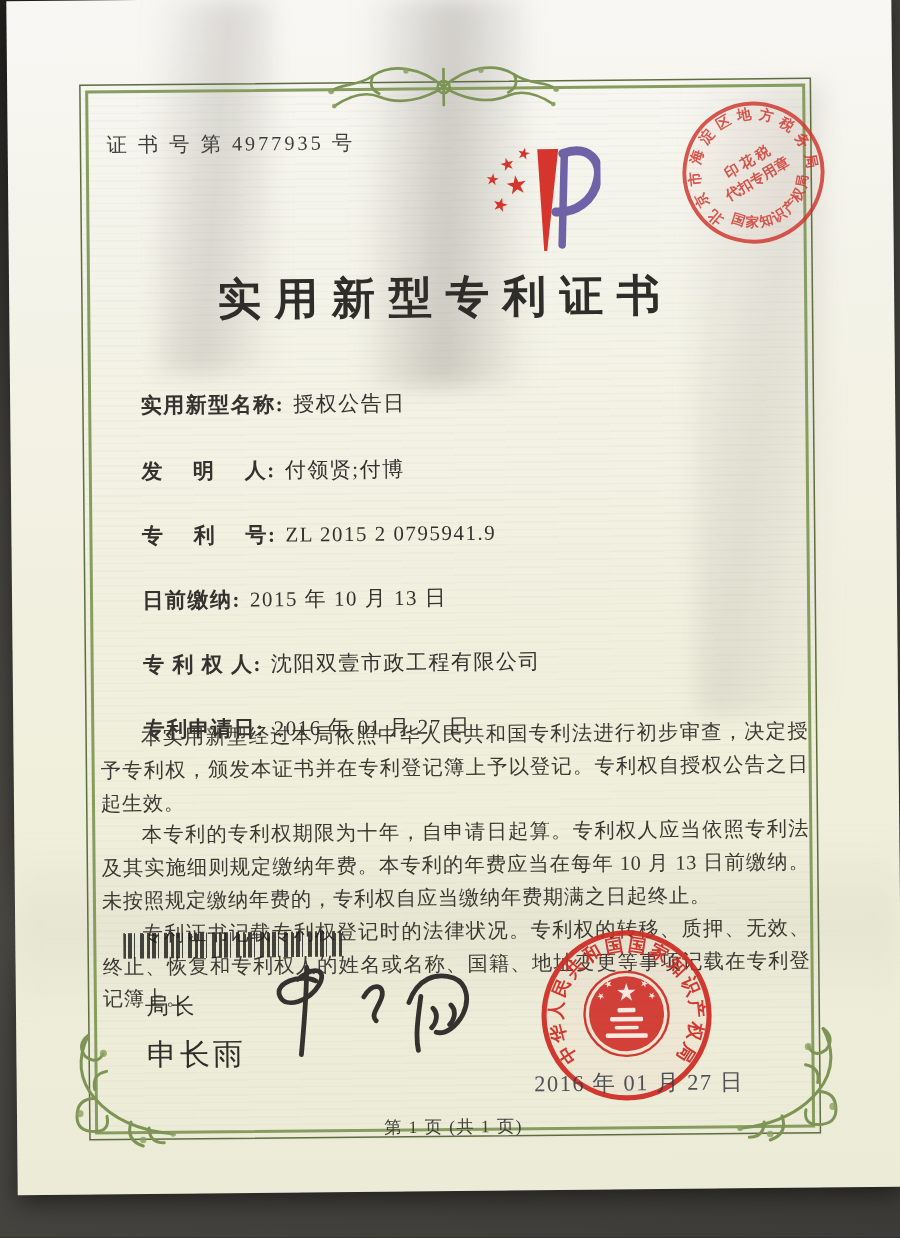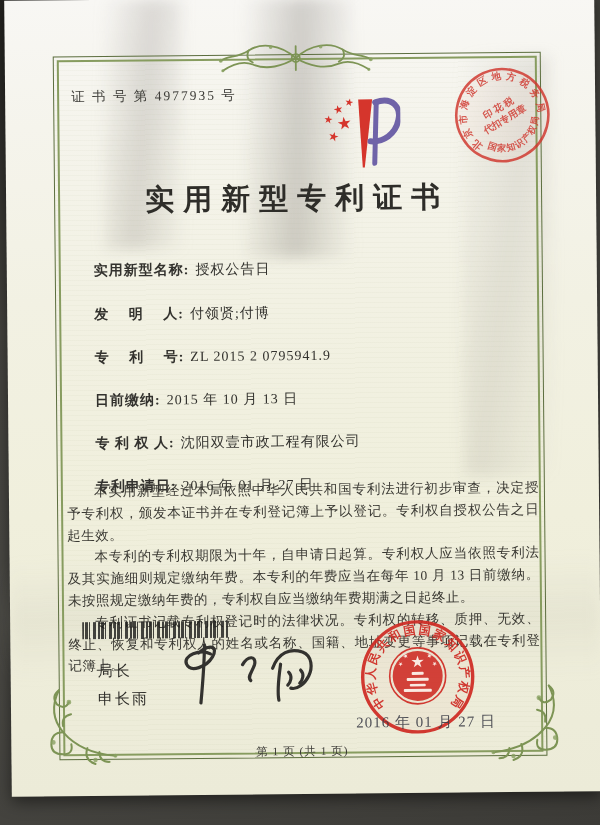--- a/index.html
+++ b/index.html
@@ -28,21 +28,21 @@
   .fr0{top:246px}.fr1{top:290px}.fr2{top:333px}.fr3{top:376px}.fr4{top:419px}.fr5{top:462px}
   .field-label{letter-spacing:1px;font-weight:bold;}
   .field-value{margin-left:6px;letter-spacing:1px;}
   .body-text{position:absolute;left:58px;top:481px;width:472px;font-size:13.5px;line-height:21.8px;
              color:#3a3933;text-align:justify;}
   .body-text p{margin:0;text-indent:2em;letter-spacing:0.5px;}
   .barcode{position:absolute;left:72px;top:622px;width:146px;height:17px;opacity:0.82;
     background:repeating-linear-gradient(90deg,#1d1d1b 0 1.5px,transparent 1.5px 3px,#1d1d1b 3px 6px,transparent 6px 7px,#1d1d1b 7px 8px,transparent 8px 11px,#1d1d1b 11px 13.5px,transparent 13.5px 16px);}
   .signer-title{position:absolute;left:87px;top:662px;font-size:15px;color:#2e2d29;letter-spacing:2px;
                 font-family:"Liberation Sans","DejaVu Sans",sans-serif;text-align:center;}
-  .signer-name{position:absolute;left:87px;top:690px;font-size:15px;color:#2e2d29;letter-spacing:2px;
+  .signer-name{position:absolute;left:87px;top:690px;font-size:20px;color:#2e2d29;letter-spacing:2px;
                font-family:"Liberation Sans","DejaVu Sans",sans-serif;}
   .signature{position:absolute;left:150px;top:640px;}
   .seal{position:absolute;left:332px;top:605px;opacity:0.93;}
   .seal-date{position:absolute;left:345px;top:716px;font-size:15px;color:rgba(58,59,70,0.88);
              letter-spacing:1px;white-space:pre;z-index:5;}
   .tax-stamp{position:absolute;left:442px;top:64px;transform:rotate(-30deg);opacity:0.82;z-index:4;}
   .footer{position:absolute;left:48px;top:746px;width:486px;text-align:center;font-size:11.5px;
           color:#3c3b37;letter-spacing:1px;white-space:pre;}
 </style>
 </head>

